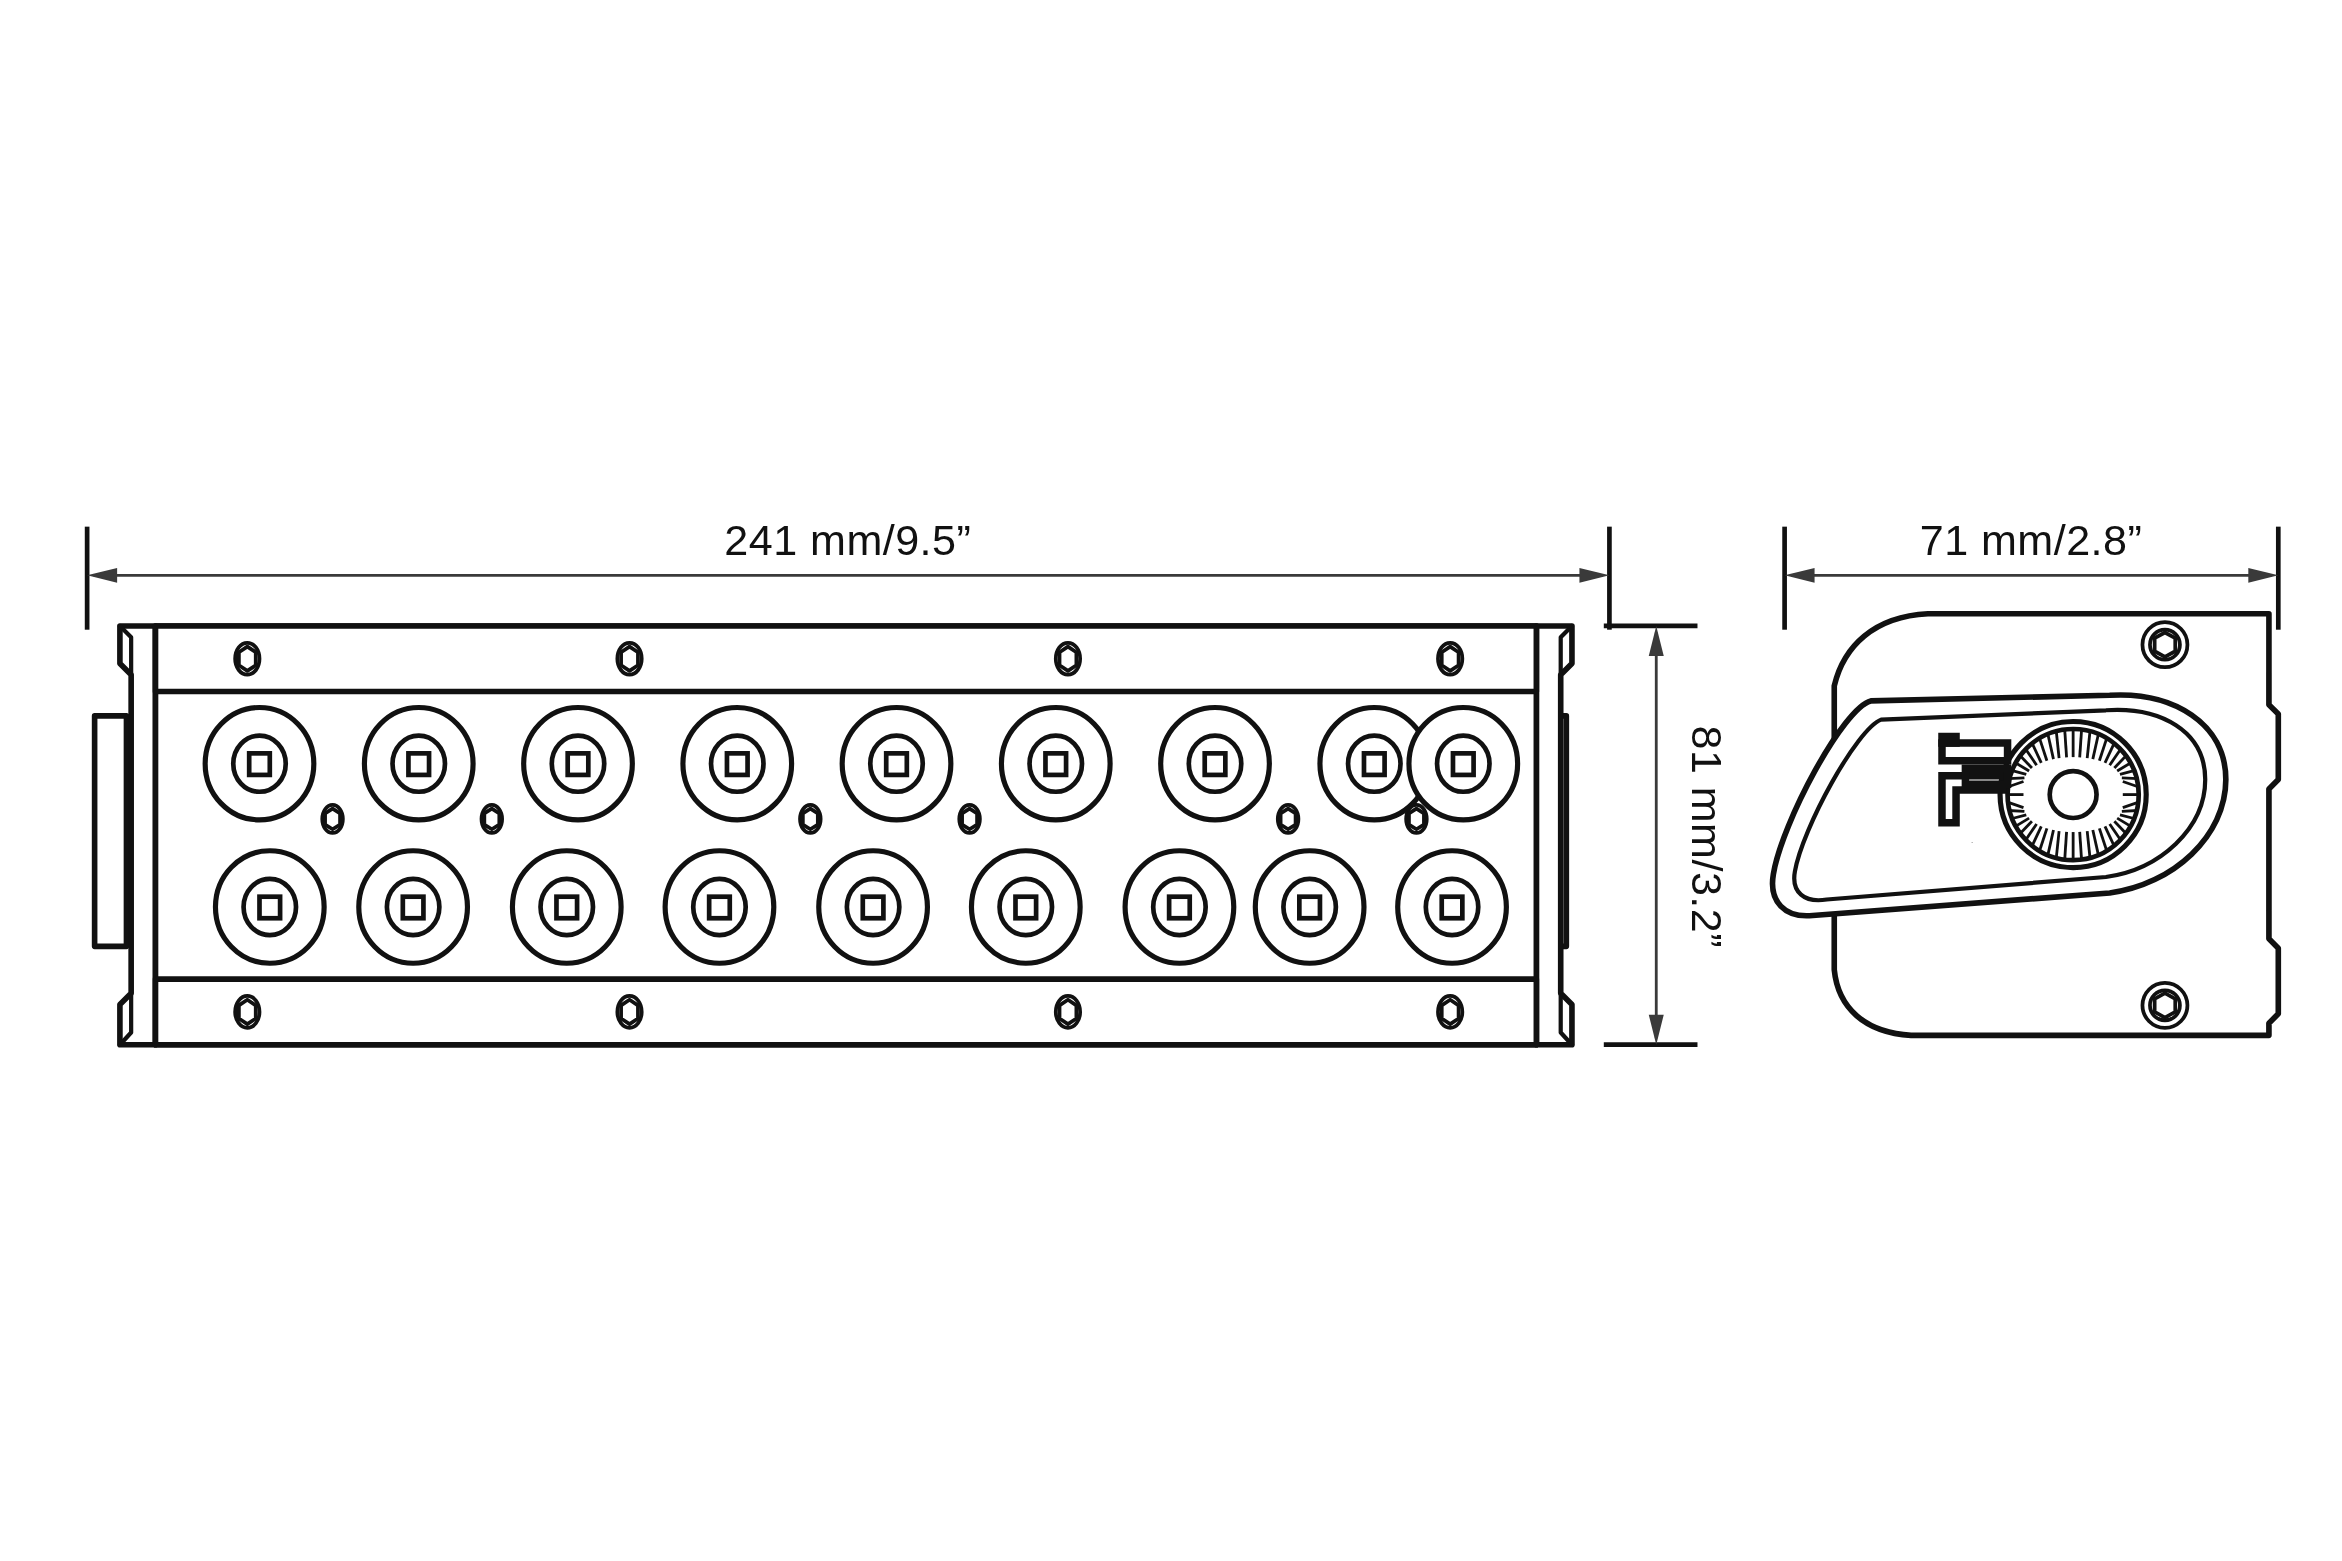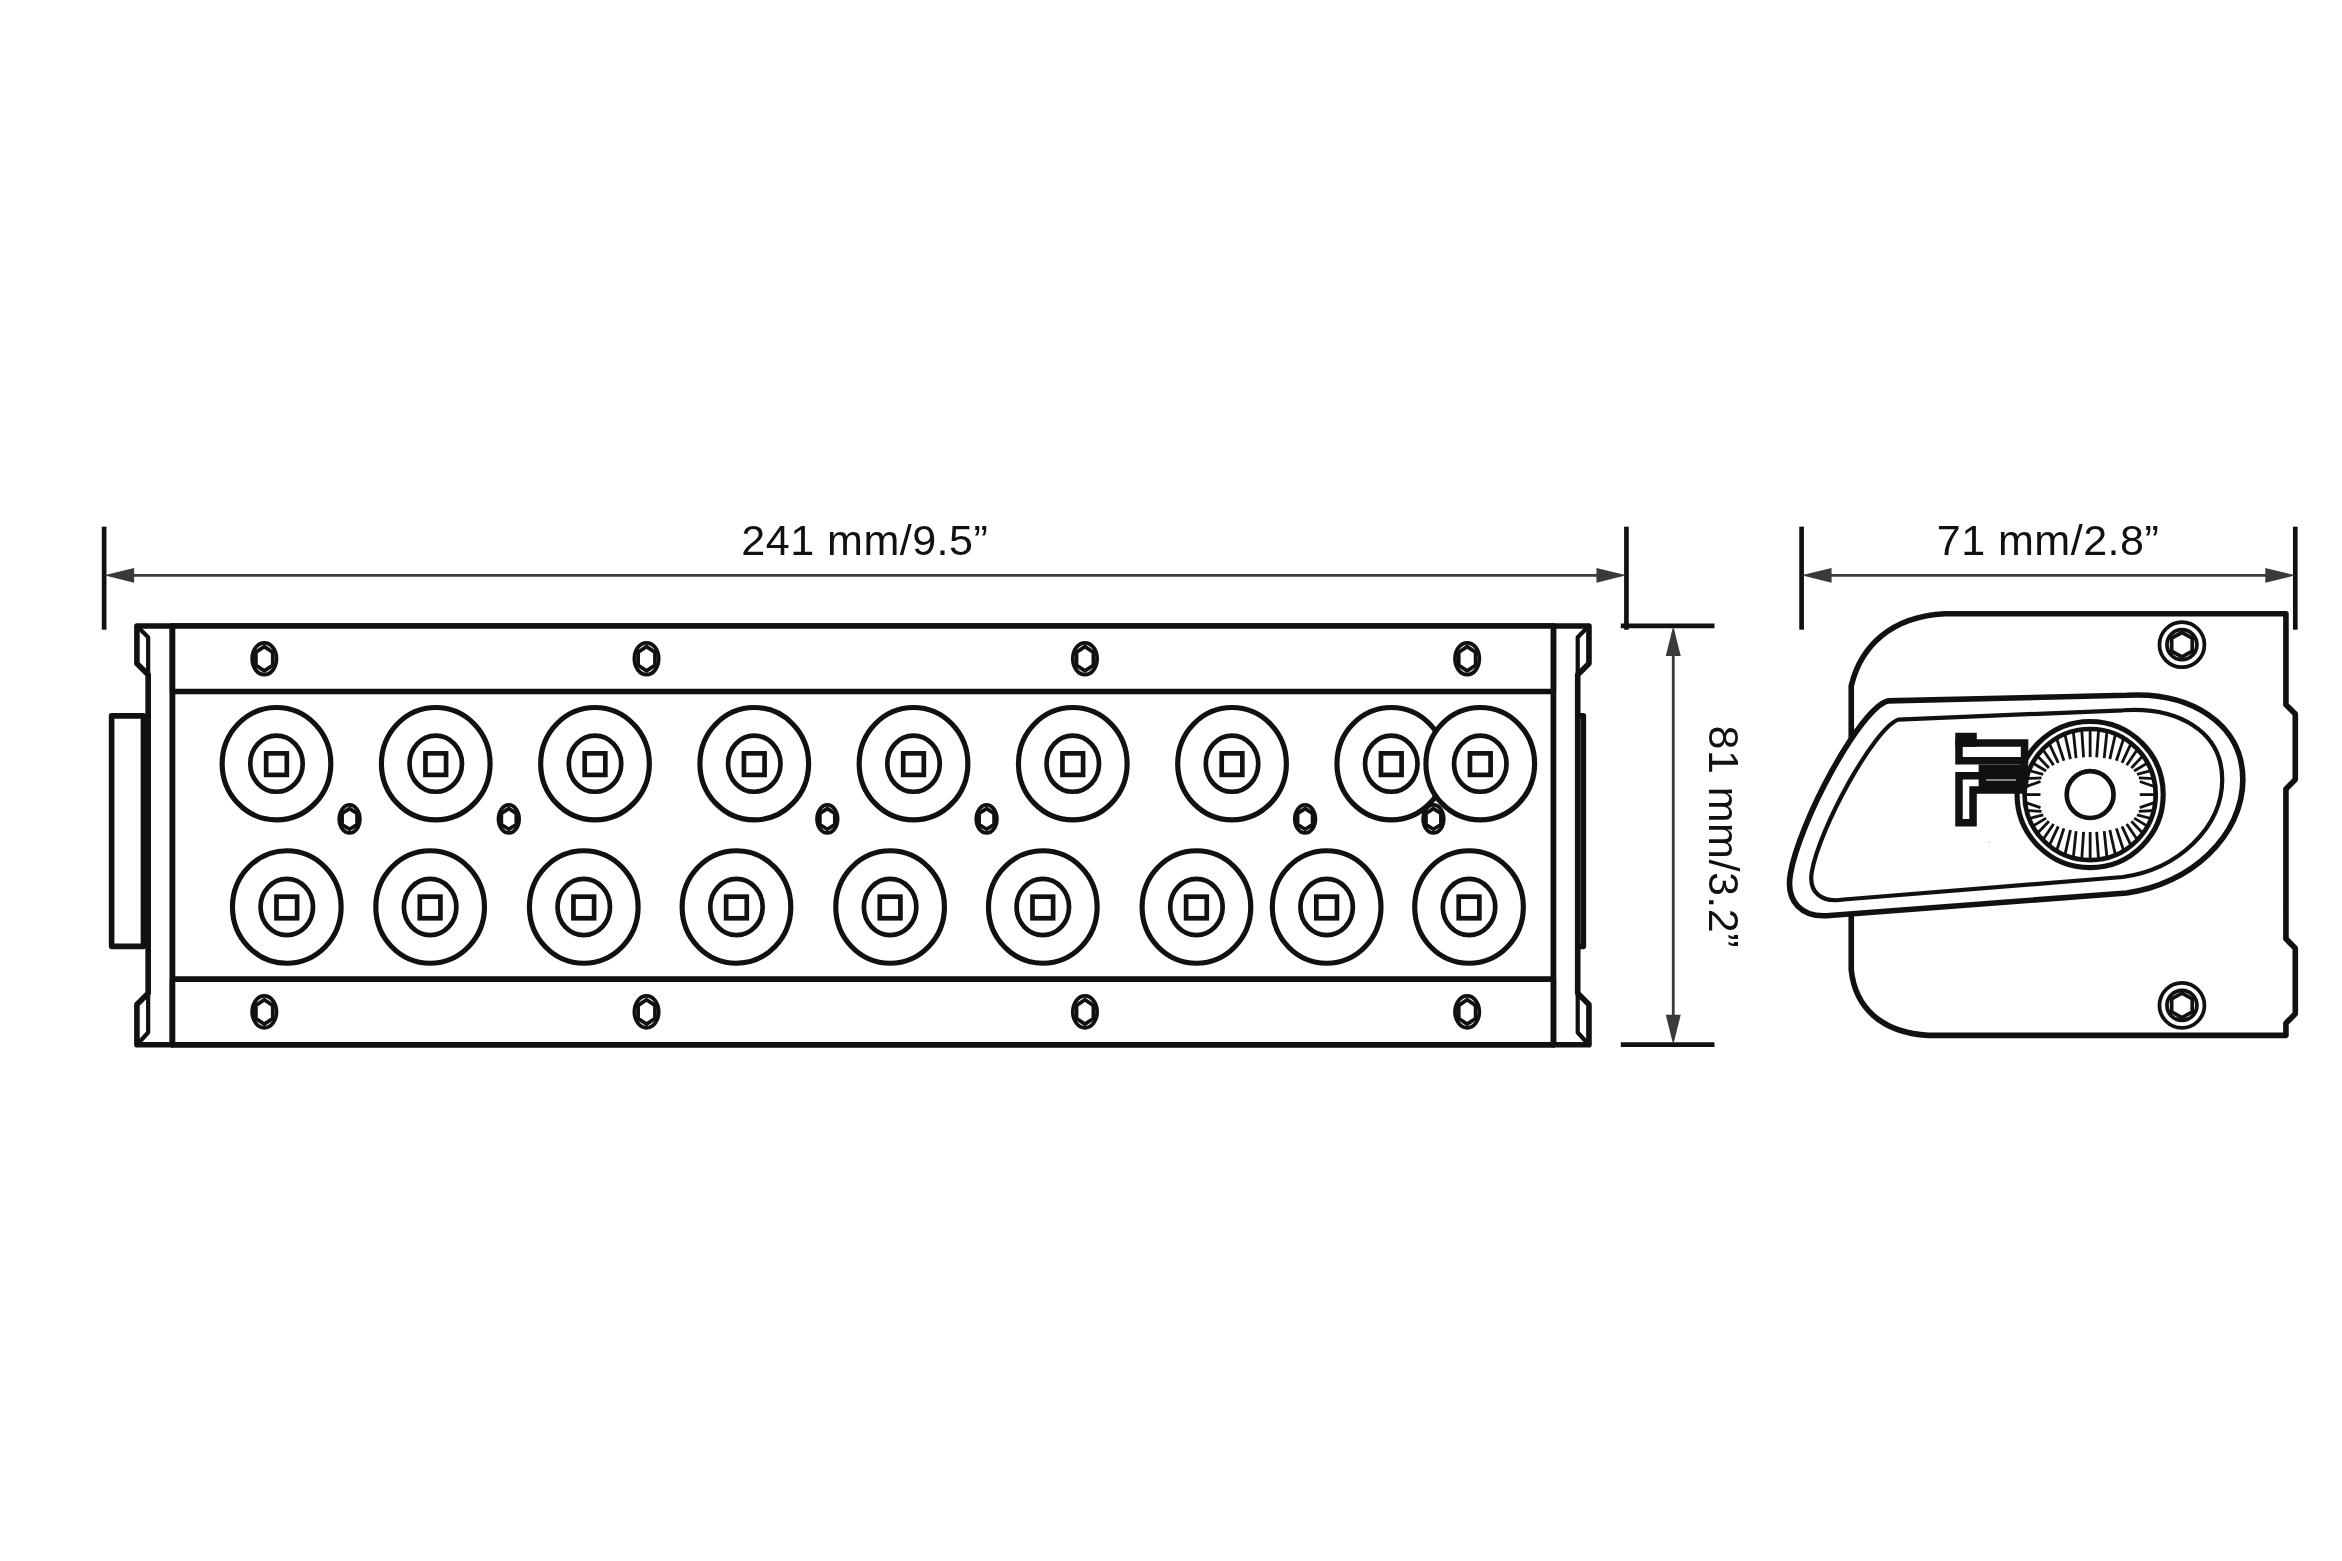--- a/index.html
+++ b/index.html
@@ -10,21 +10,21 @@
   }
   body {
     width: 2342px;
     height: 1562px;
     font-family: "Liberation Sans", sans-serif;
     overflow: hidden;
     position: relative;
   }
   #drawing-root {
     position: absolute;
-    left: 17px;
+    left: 0;
     top: 0;
     width: 2186px;
     height: 1562px;
   }
   svg#tech-drawing {
     display: block;
     width: 2342px;
     height: 1562px;
     background: #ffffff;
   }

